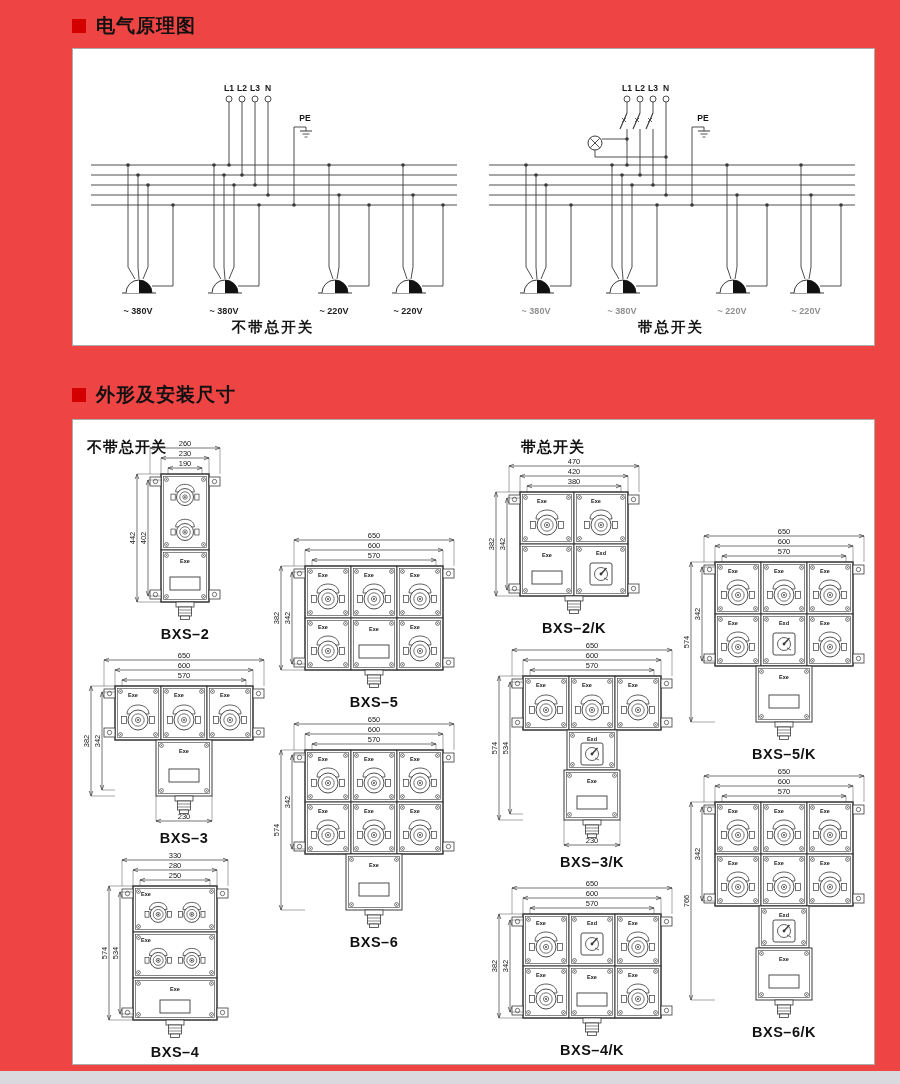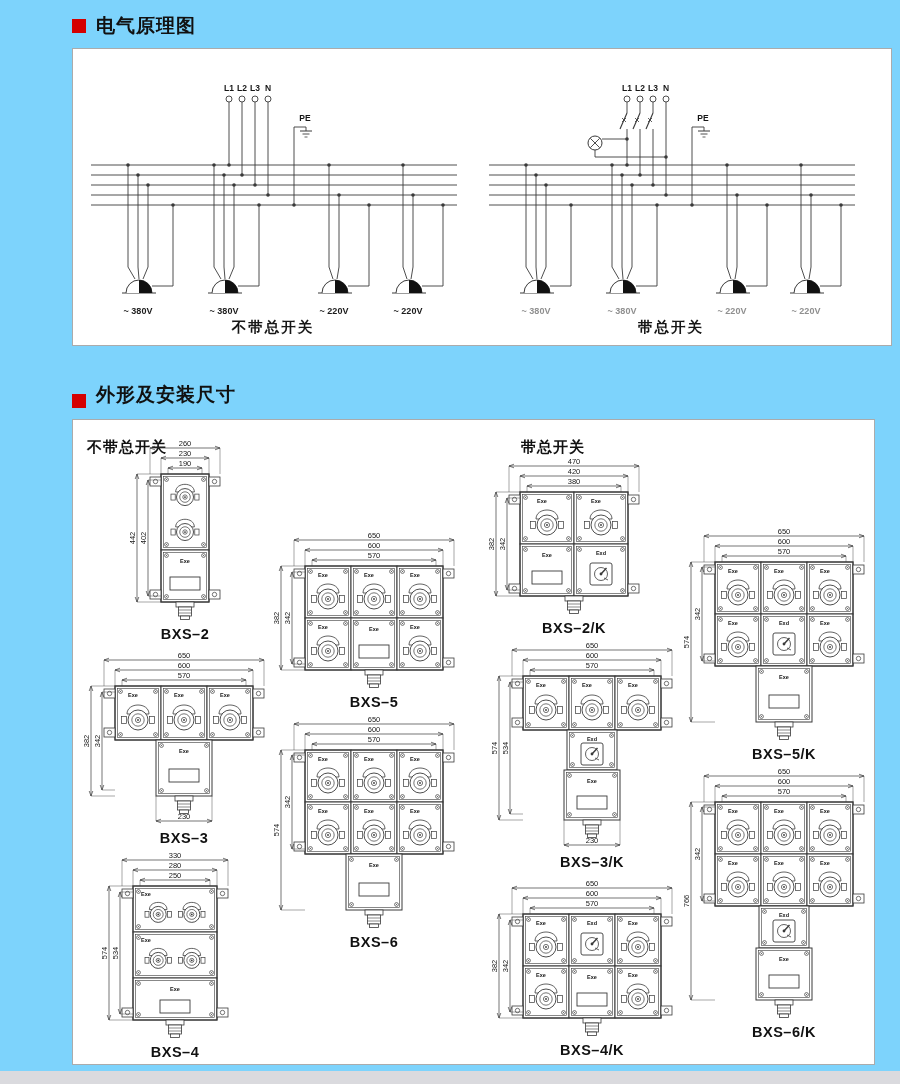--- a/index.html
+++ b/index.html
@@ -1,23 +1,23 @@
 <!DOCTYPE html>
 <html><head>
 <meta charset="utf-8">
 <style>
   html,body{margin:0;padding:0;background:#f4f4f4;}
-  .page{position:relative;width:900px;height:1084px;background:#7dd3fc;overflow:hidden;
+  .page{position:relative;width:900px;height:1084px;background:#ef4444;overflow:hidden;
         font-family:"Liberation Sans",sans-serif;color:#111;}
   .section-header{position:absolute;left:72px;display:flex;align-items:center;gap:10px;}
   .section-header .sq{width:14px;height:14px;background:#d40000;display:inline-block;}
   .section-header .tt{font-size:19px;font-weight:bold;letter-spacing:1px;}
-  #hdr1{top:13px;} #hdr2{top:382px;align-items:flex-end;}
+  #hdr1{top:13px;} #hdr2{top:382px;}
   .panel{position:absolute;left:72px;background:#fff;border:1px solid #ababab;}
-  #panel1{top:48px;width:801px;height:296px;padding-left:17px;}
+  #panel1{top:48px;width:801px;height:296px;}
   #panel2{top:419px;width:801px;height:644px;}
   .schem{position:absolute;top:6px;}
   #schem0{left:4px;} #schem1{left:402px;}
   .group-label{position:absolute;font-size:15px;font-weight:bold;letter-spacing:1px;}
   #glab-left{left:14px;top:18px;} #glab-right{left:448px;top:18px;}
   .unit{position:absolute;}
   .bottom-bar{position:absolute;left:0;top:1071px;width:900px;height:13px;background:#dadade;}
   svg text{font-family:"Liberation Sans",sans-serif;}
 </style>
 </head>

